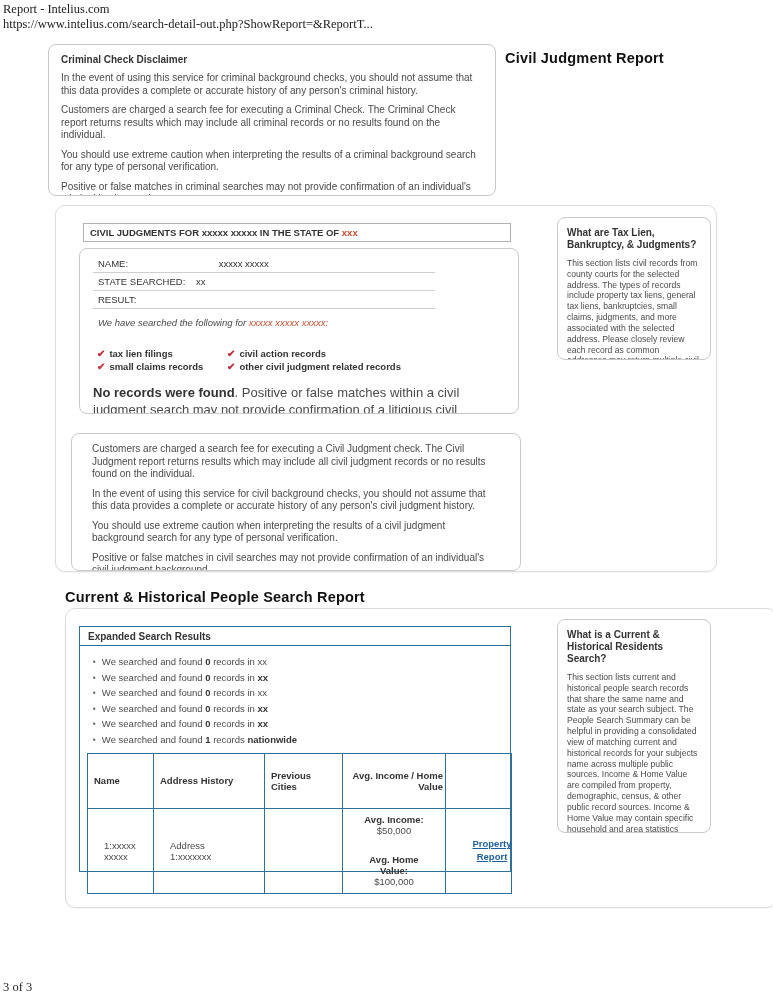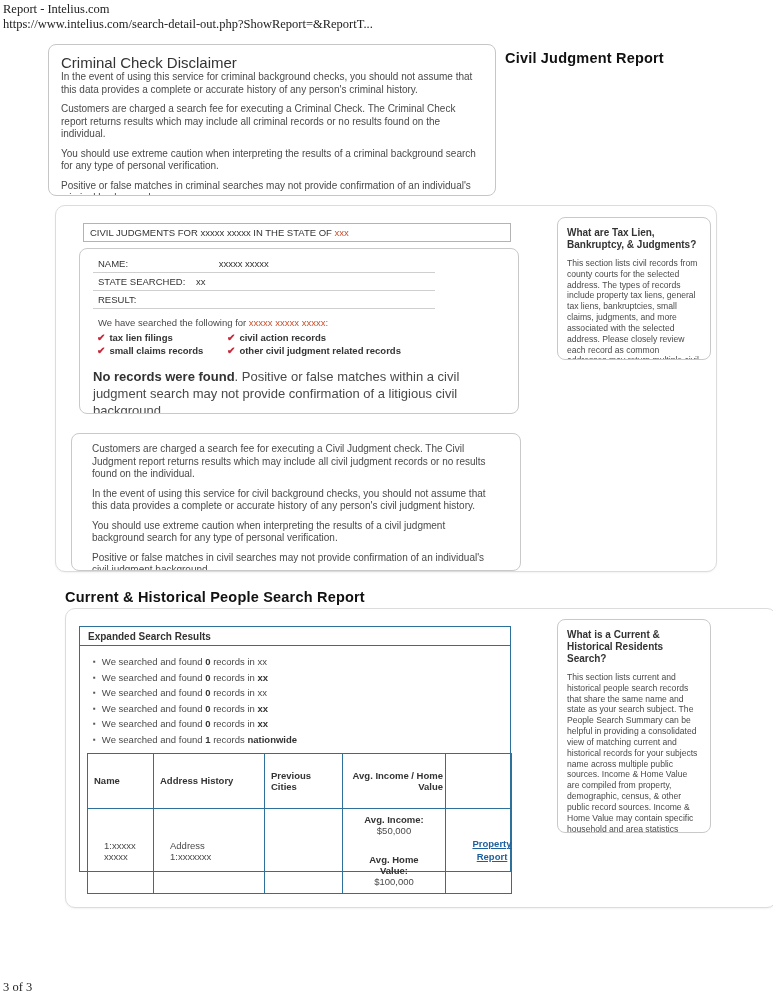--- a/index.html
+++ b/index.html
@@ -14,38 +14,38 @@
 
   
   .card { position:absolute; background:#fff; border:1px solid #c6c6c6; border-radius:8px; }
   .section { position:absolute; background:#fff; border:1px solid #dcdcdc; border-radius:10px;
              box-shadow:0 1px 2px rgba(0,0,0,0.05); }
 
   h1.page-h { font-size:14.5px; font-weight:bold; color:#111; letter-spacing:0.2px; }
 
   
   #criminal-card { left:48px; top:44px; width:448px; height:152px; padding:9px 12px; overflow:hidden; }
-  #criminal-card .t { font-size:15px; font-weight:normal; color:#333; }
+  #criminal-card .t { font-size:10px; font-weight:bold; color:#333; margin-bottom:7px; }
   .disc-p { font-size:10px; line-height:1.25; color:#4a4a4a; margin-bottom:7px; }
 
   
   #cj-heading { left:505px; top:50px; }
   #cj-section { left:55px; top:205px; width:662px; height:367px; }
   #cj-headerbar { position:absolute; left:27px; top:17px; width:428px; height:19px;
-                  border:1px solid #b3b3b3; background:#fff; font-size:9.5px; font-weight:normal;
+                  border:1px solid #b3b3b3; background:#fff; font-size:9.5px; font-weight:bold;
                   color:#333; line-height:17px; padding-left:6px; white-space:nowrap; }
   .ph-orange { color:#c8502e; }
   #cj-innerbox { position:absolute; left:23px; top:42px; width:440px; height:166px;
                  border:1px solid #c9c9c9; border-radius:8px; padding-top:6px; overflow:hidden; }
   .field-row { margin-left:13px; width:342px; border-bottom:1px solid #cfcfcf; padding:3px 0 3px 5px;
                font-size:9.5px; color:#333; }
   .field-label { font-weight:normal; display:inline-block; }
   .field-row:nth-child(1) .field-label { width:118px; }
   .field-row:nth-child(2) .field-label { margin-right:8px; }
-  .searched-line { margin:8px 0 4px 18px; font-size:9.5px; color:#4a4a4a; }
+  .searched-line { margin:8px 0 20px 18px; font-size:9.5px; color:#4a4a4a;font-style:italic; }
   .check-grid { margin-left:17px; display:grid; grid-template-columns:130px 280px; row-gap:2px; }
   .check-item { font-size:9.5px; font-weight:bold; color:#333; white-space:nowrap; }
   .check-mark { color:#c5293a; margin-right:4px; font-size:10px; }
   .norec { margin:13px 14px 0 13px; font-size:13px; line-height:1.3; color:#4a4a4a; }
   .norec b { color:#333; }
   .state-note { margin:10px 14px 0 13px; font-size:9.5px; color:#4a4a4a; }
   #cj-disclaimer { position:absolute; left:15px; top:227px; width:450px; height:138px;
                    border:1px solid #c9c9c9; border-radius:8px; padding:9px 20px; overflow:hidden; }
 
   

